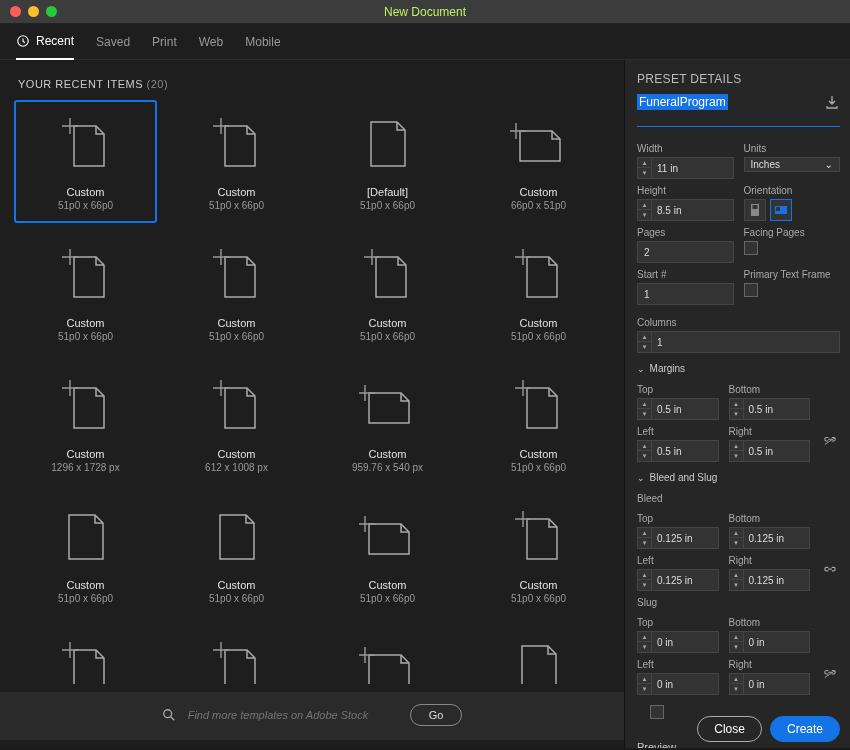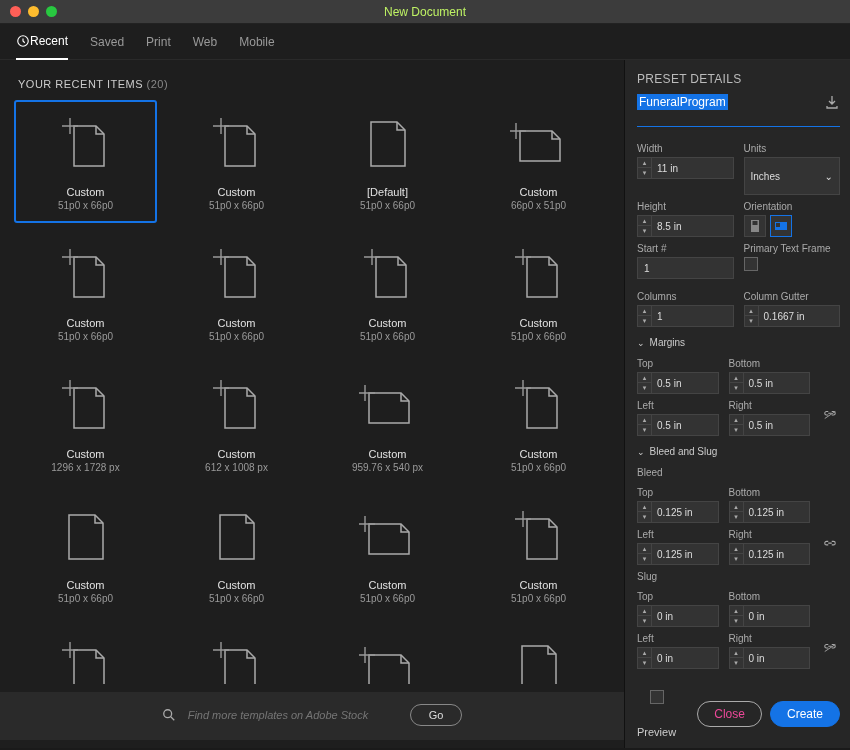--- a/index.html
+++ b/index.html
@@ -3,21 +3,21 @@
 <meta charset="utf-8">
 <style>
 * { box-sizing: border-box; margin: 0; padding: 0; font-family: -apple-system, "Segoe UI", sans-serif; }
 body { background: #1a1a1a; color: #ccc; width: 850px; height: 750px; overflow: hidden; font-size: 11px; }
 .titlebar { height: 24px; background: #3c3c3c; display: flex; align-items: center; position: relative; border-bottom: 1px solid #222; }
 .traffic { display: flex; gap: 7px; padding-left: 10px; }
 .dot { width: 11px; height: 11px; border-radius: 50%; }
 .dot.r { background: #ff5f57; } .dot.y { background: #febc2e; } .dot.g { background: #28c840; }
 .title { position: absolute; left: 50%; transform: translateX(-50%); color: #bef264; font-size: 12px; }
 .tabs { display: flex; align-items: center; gap: 22px; padding: 10px 16px 0 16px; background: #1e1e1e; border-bottom: 1px solid #2a2a2a; }
-.tab { color: #999; font-size: 12px; padding-bottom: 10px; cursor: pointer; display: flex; align-items: center; }
+.tab { color: #999; font-size: 12px; padding-bottom: 10px; cursor: pointer; display: flex; align-items: center; gap: 6px; }
 .tab.active { color: #fff; border-bottom: 2px solid #fff; margin-bottom: -1px; }
 .main { display: flex; height: calc(100% - 62px); }
 .left { flex: 1; padding: 14px 14px 0 14px; display: flex; flex-direction: column; background: #1e1e1e; }
 .recent-h { font-size: 11px; letter-spacing: .5px; color: #ccc; padding: 4px 0 10px 4px; }
 .recent-h .count { color: #888; margin-top: 28px; }
 .grid { flex: 1; display: grid; grid-template-columns: repeat(4, 1fr); gap: 8px 8px; overflow: hidden; align-content: start; }
 .item { display: flex; flex-direction: column; align-items: center; justify-content: flex-start; padding: 8px 4px 10px 4px; border: 2px solid transparent; border-radius: 3px; cursor: pointer; }
 .item.selected { border-color: #1473e6; }
 .thumb { width: 68px; height: 68px; display: flex; align-items: center; justify-content: center; margin-bottom: 8px; }
 .iname { font-size: 11px; color: #e2e2e2; }
@@ -32,34 +32,34 @@
 .pname { color: #fff; background: #1473e6; padding: 1px 2px; font-size: 12px; }
 .saveico { margin-left: auto; color: #bbb; width: 16px; height: 16px; }
 .lbl { font-size: 10px; color: #aaa; margin: 6px 0 3px 0; }
 .row { display: flex; gap: 10px; }
 .col { flex: 1; }
 .numf { display: flex; align-items: center; background: #333; border: 1px solid #444; height: 22px; }
 .spin { width: 14px; display: flex; flex-direction: column; border-right: 1px solid #444; }
 .spin span { height: 10px; font-size: 7px; text-align: center; color: #aaa; line-height: 10px; cursor: pointer; }
 .spin span:first-child { border-bottom: 1px solid #444; }
 .numv { padding: 0 5px; font-size: 10px; color: #ddd; }
-.sel { background: #333; border: 1px solid #444; height: 38px; display: flex; align-items: center; padding: 0 6px; font-size: 10px; color: #ddd; justify-content: space-between; cursor: pointer; }
+.sel { background: #333; border: 1px solid #444; height: 15px; display: flex; align-items: center; padding: 0 6px; font-size: 10px; color: #ddd; justify-content: space-between; cursor: pointer; }
 .txtf { background: #333; border: 1px solid #444; height: 22px; padding: 0 6px; font-size: 10px; color: #ddd; display: flex; align-items: center; }
 .orient { display: flex; gap: 4px; }
 .obox { width: 22px; height: 22px; background: #333; border: 1px solid #444; display: flex; align-items: center; justify-content: center; cursor: pointer; }
 .obox.sel2 { border-color: #1473e6; }
 .cb { width: 14px; height: 14px; border: 1px solid #666; background: #333; cursor: pointer; display: inline-block; }
 .section { display: flex; align-items: center; gap: 5px; margin: 10px 0 4px 0; font-size: 10px; color: #ccc; cursor: pointer; }
 .chev { font-size: 9px; }
 .linkcol { width: 20px; display: flex; align-items: center; justify-content: center; }
 .linkico { width: 14px; height: 14px; color: #aaa; }
 .footer { margin-top: auto; display: flex; align-items: center; gap: 8px; padding-top: 10px; }
 .pvcb { display: flex; align-items: center; gap: 22px; font-size: 11px; color: #ccc; flex-direction: column; }
 .btn { border-radius: 14px; padding: 5px 16px; font-size: 12px; cursor: pointer; }
-.btn.close { background: transparent; border: 1.5px solid #aaa; color: #ec4899; }
+.btn.close { background: transparent; border: 1.5px solid #aaa; color: #ffffff; }
 .btn.create { background: #1473e6; border: 1px solid #1473e6; color: #fff; }
 .right::-webkit-scrollbar { width: 6px; } .right::-webkit-scrollbar-thumb { background: #444; }
 svg { stroke: #aaa; fill: none; }
 </style>
 </head>
 <body>
 
 <div class="titlebar">
   <div class="traffic">
     <div class="dot r"></div>
@@ -369,20 +369,30 @@
           <div class="obox sel2">
               <svg width="14" height="10" viewBox="0 0 14 10">
                 <rect x="1" y="1" width="12" height="8" fill="#1473e6" stroke="none"></rect>
                 <rect x="2" y="2" width="4" height="4" fill="#333" stroke="none"></rect>
               </svg>
             </div>
         </div>
       </div>
     </div>
 
+    <div class="row">
+      <div class="col">
+        <div class="lbl">Pages</div>
+        <div class="txtf">2</div>
+      </div>
+      <div class="col">
+        <div class="lbl">Facing Pages</div>
+        <span class="cb"></span>
+      </div>
+    </div>
 
     <div class="row">
       <div class="col">
         <div class="lbl">Start #</div>
         <div class="txtf">1</div>
       </div>
       <div class="col">
         <div class="lbl">Primary Text Frame</div>
         <span class="cb"></span>
       </div>
@@ -390,30 +400,20 @@
 
     <div class="row" style="margin-top:6px">
       <div class="col">
         <div class="lbl">Columns</div>
         <div class="numf">
             <div class="spin">
               <span>▴</span>
               <span>▾</span>
             </div>
             <div class="numv">1</div>
-          </div>
-      </div>
-      <div class="col">
-        <div class="lbl">Column Gutter</div>
-        <div class="numf">
-            <div class="spin">
-              <span>▴</span>
-              <span>▾</span>
-            </div>
-            <div class="numv">0.1667 in</div>
           </div>
       </div>
     </div>
 
     <div class="section">
         <span class="chev">⌄</span>
         <span>Margins</span>
       </div>
     <div class="row">
       <div class="col">

